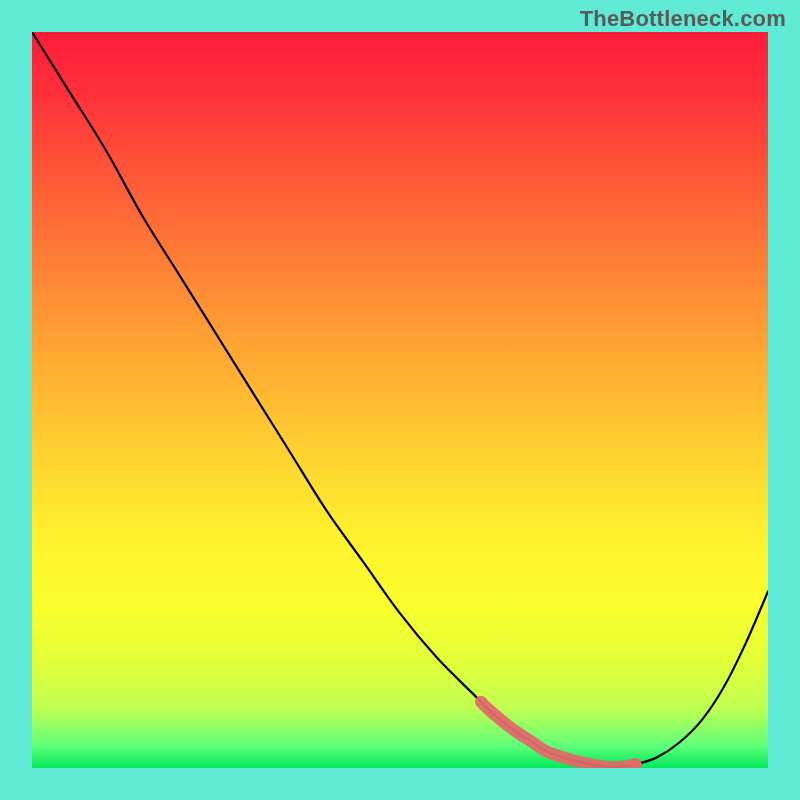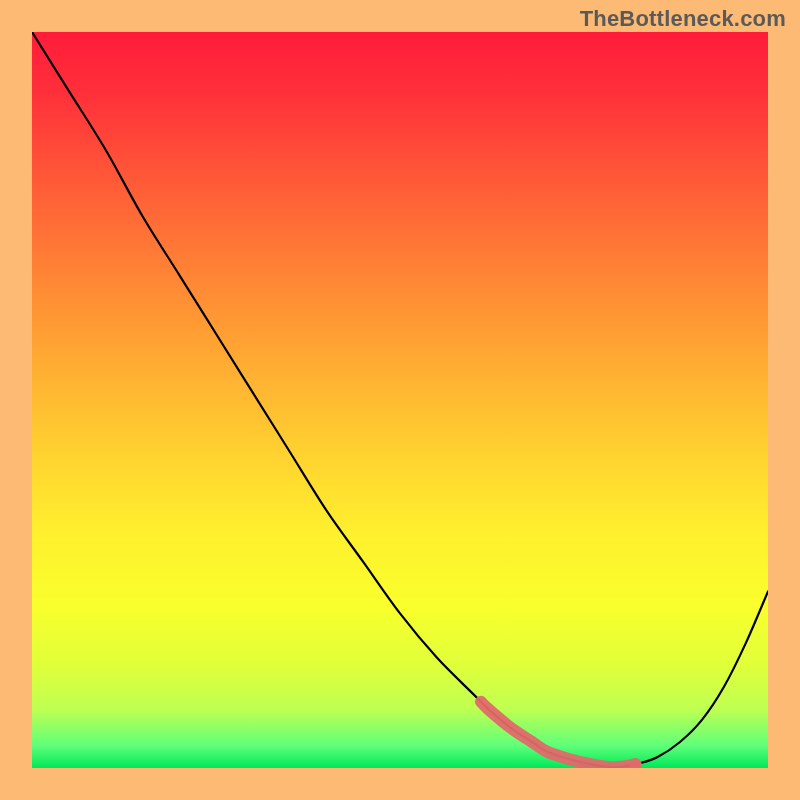--- a/index.html
+++ b/index.html
@@ -1,21 +1,21 @@
 <!DOCTYPE html>
 <html><head>
 <meta charset="utf-8">
 <style>
   * { margin: 0; padding: 0; box-sizing: border-box; }
   html, body { width: 800px; height: 800px; overflow: hidden; background: #000; }
   .chart-container {
     position: relative;
     width: 800px;
     height: 800px;
-    background: #fdba74;
+    background: #5eead4;
   }
   .watermark {
     position: absolute;
     top: 6px;
     right: 14px;
     font-family: Arial, Helvetica, sans-serif;
     font-size: 22px;
     font-weight: bold;
     color: #5a5a5a;
     letter-spacing: 0.2px;

